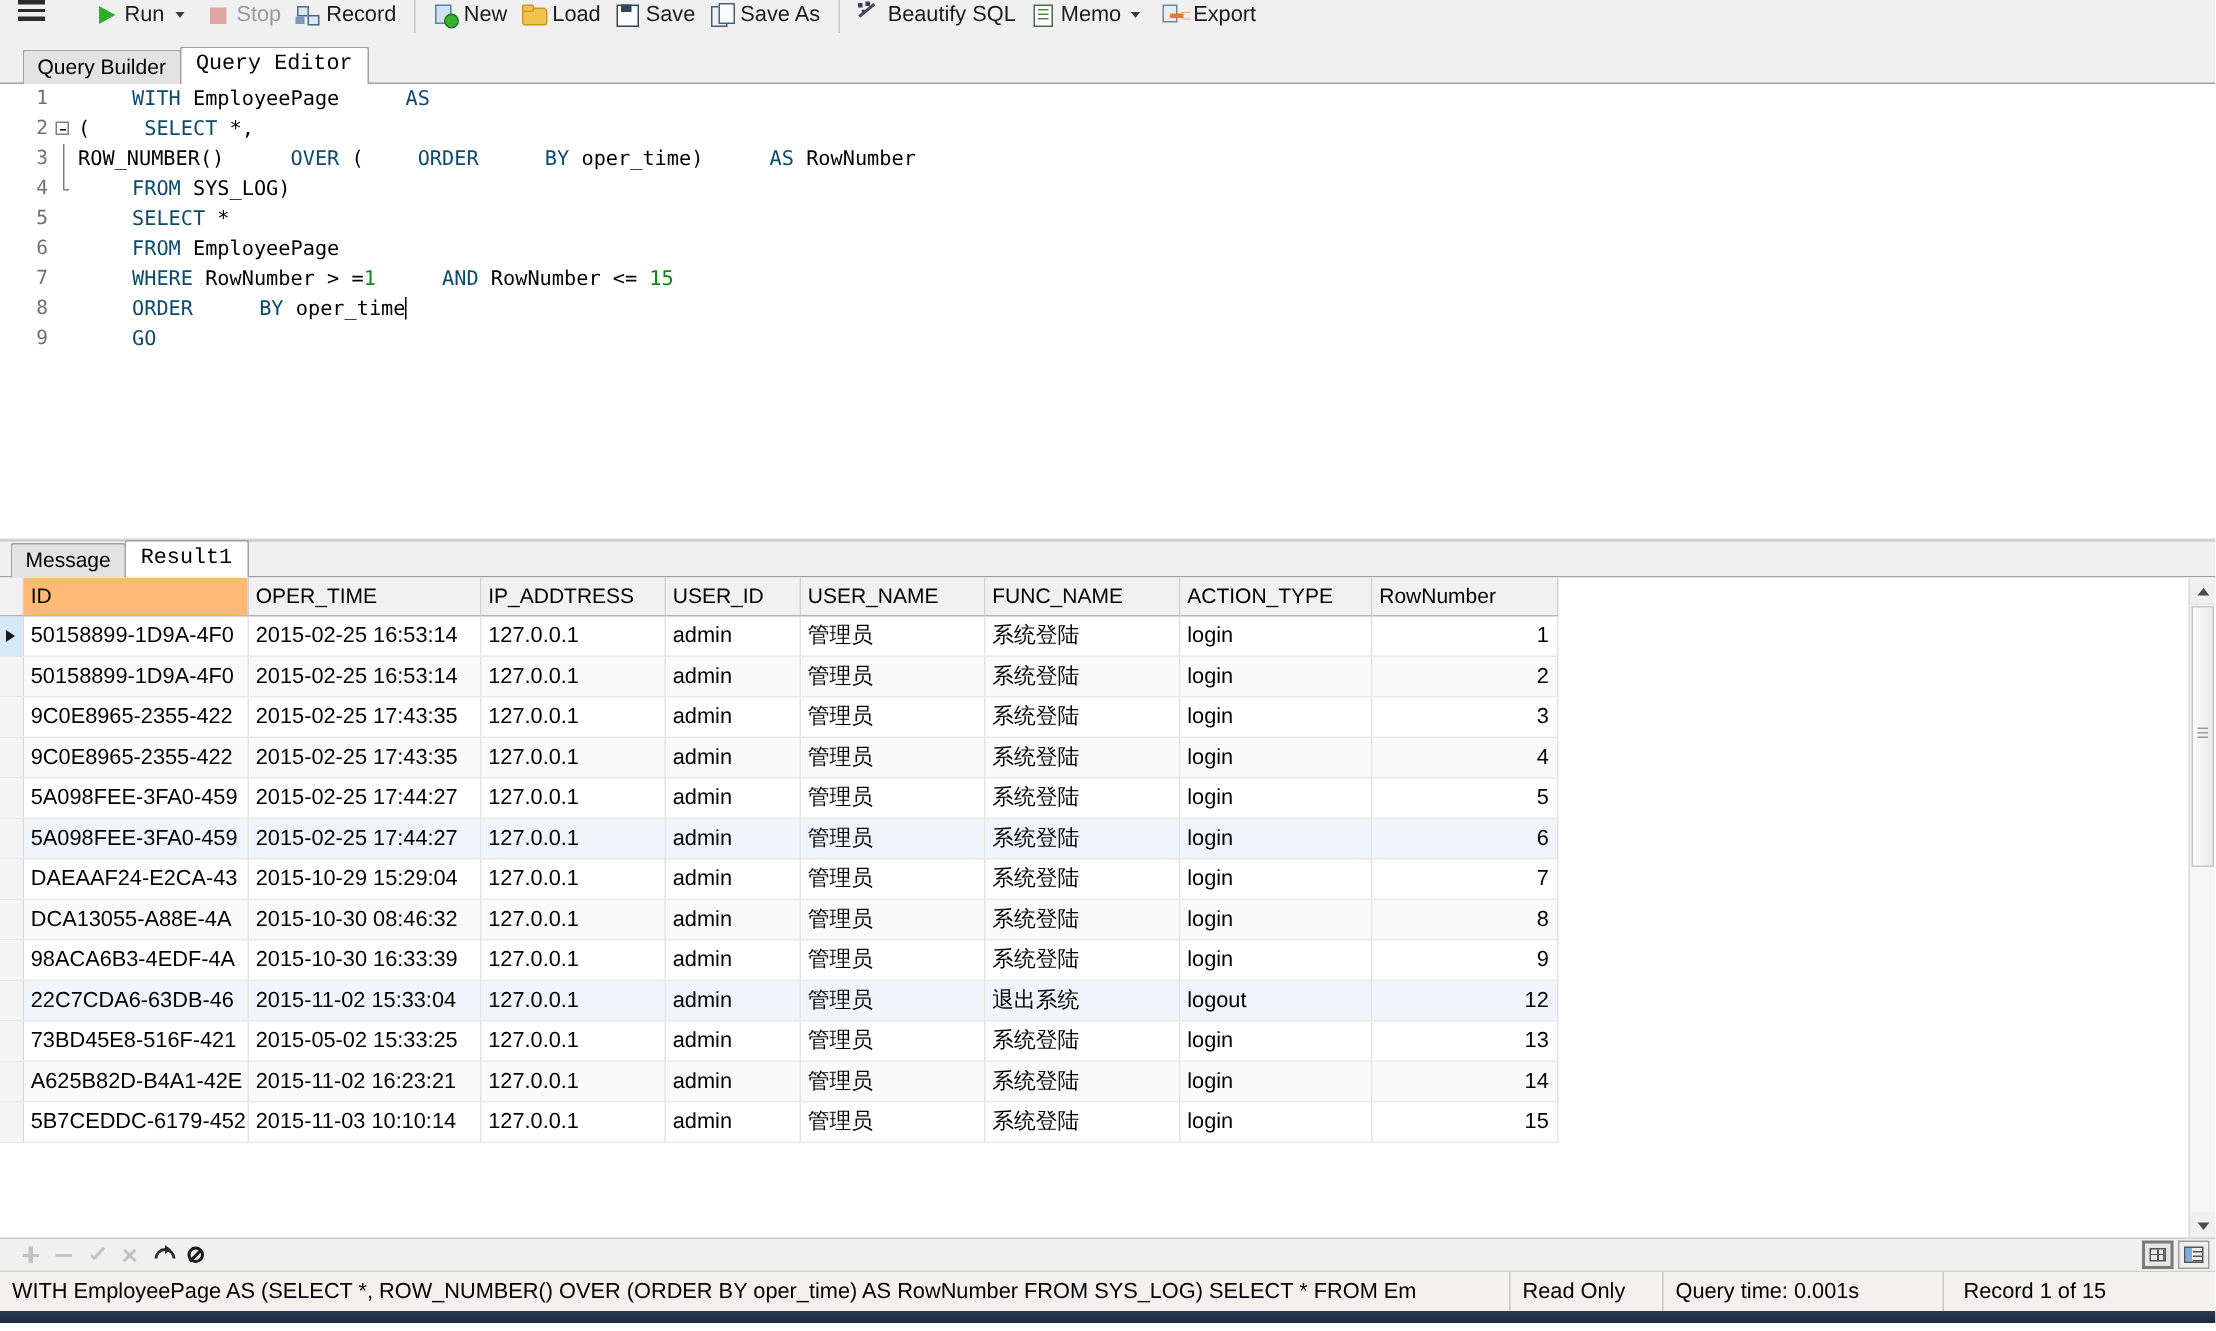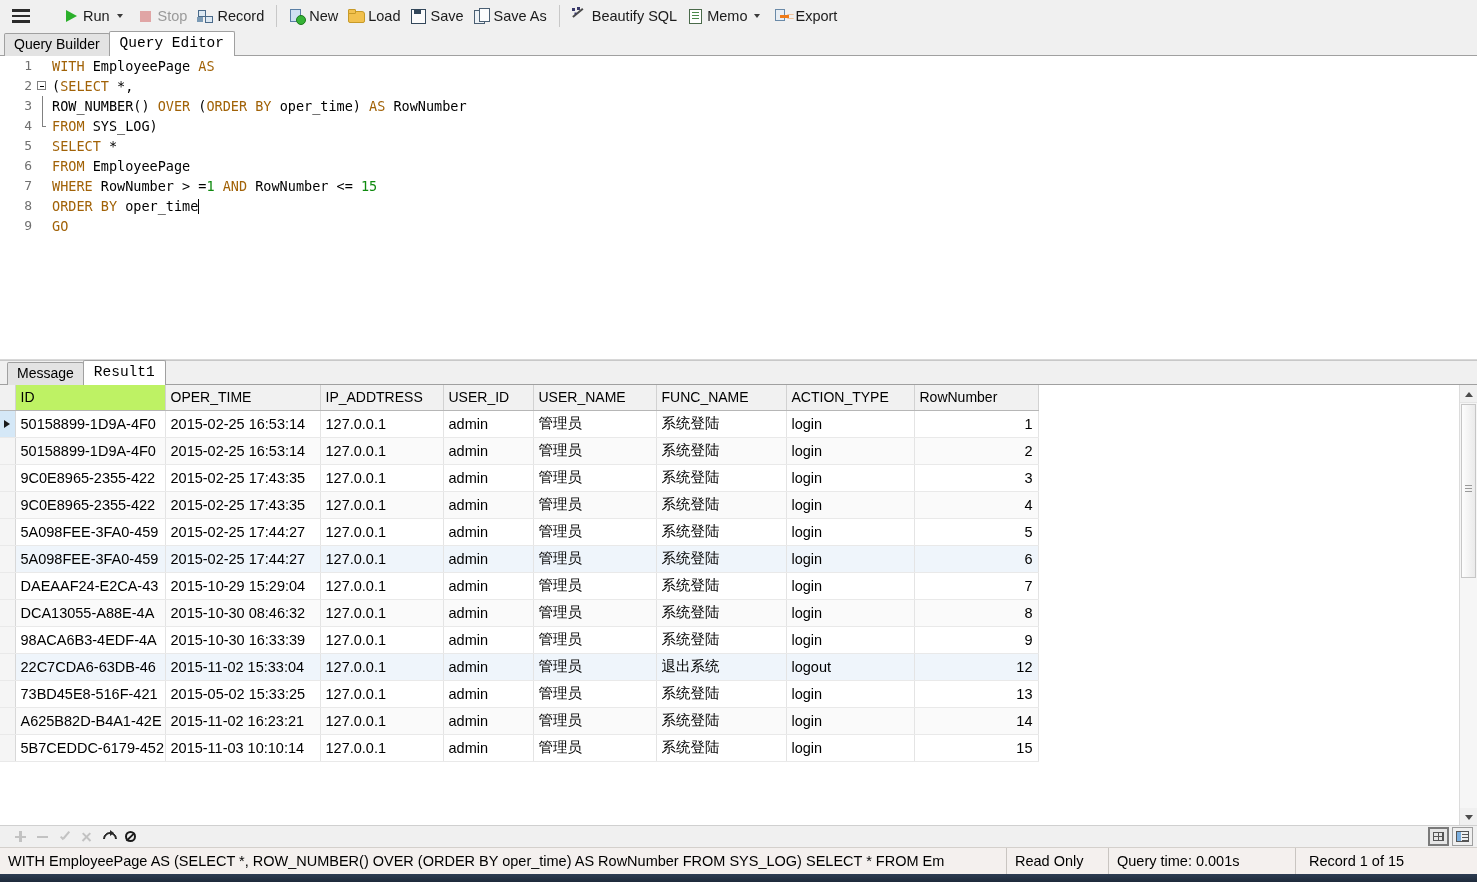--- a/index.html
+++ b/index.html
@@ -15,21 +15,21 @@
     color: #000000;
     overflow: hidden;
     -webkit-font-smoothing: antialiased;
   }
 
   
   .toolbar {
     height: 32px;
     background: #f0f0f0;
     display: flex;
-    align-items: center;
+    align-items: flex-start;
     padding: 0 4px;
     box-sizing: border-box;
   }
   .tb-item {
     display: flex;
     align-items: center;
     gap: 4px;
     padding: 2px 5px;
     font-size: 14.5px;
     white-space: nowrap;
@@ -140,21 +140,21 @@
     background:#ef7b18;
     box-shadow: 6px -2.2px 0 -1.3px #ef7b18, 6px 2.2px 0 -1.3px #ef7b18;
   }
 
   
   .tabstrip {
     height: 24px;
     background: #f0f0f0;
     display: flex;
     align-items: flex-end;
-    padding-left: 4px;
+    padding-left: 15px;
     box-sizing: border-box;
     position: relative;
   }
   .tabstrip::after {
     content:""; position:absolute; left:0; right:0; bottom:0;
     height:1px; background:#a0a0a0;
   }
   .tab {
     font-size: 14px;
     padding: 2px 9px 3px;
@@ -200,21 +200,21 @@
     color: #707070;
     font-size: 13px;
     user-select: none;
   }
   .foldcol {
     width: 14px;
     flex: 0 0 14px;
     position: relative;
   }
   .codetext { padding-left: 2px; }
-  .kw { color: #a16207; }
+  .kw { color: #0c4a6e; margin-left: 36px; }
   .num { color: #0f8a0f; }
   .fold-box {
     position:absolute; left:1px; top:5px; width:9px; height:9px;
     border:1px solid #808080; background:#fff; box-sizing:border-box;
   }
   .fold-box::before {
     content:""; position:absolute; left:1.5px; top:3.5px; width:4px; height:1px; background:#000;
   }
   .fold-line {
     position:absolute; left:5.5px; top:0; bottom:0; width:1px; background:#808080;
@@ -269,21 +269,21 @@
     font-weight: normal;
     text-align: left;
     padding: 3px 5px 4px;
     border-right: 1px solid #d2d2d2;
     border-bottom: 1px solid #b6b6b6;
     height: 18px;
     font-size: 14px;
     overflow: hidden;
     white-space: nowrap;
   }
-  table.grid th.first-col { background: #bef264; }
+  table.grid th.first-col { background: #fdba74; }
   table.grid th.rowmarker {
     width: 15px; padding: 0; background: #f1f1f1;
     border-right: 1px solid #d2d2d2;
   }
   table.grid td {
     padding: 3px 5px 4px;
     border-right: 1px solid #e4e4e4;
     border-bottom: 1px solid #e9e9e9;
     white-space: nowrap;
     overflow: hidden;

